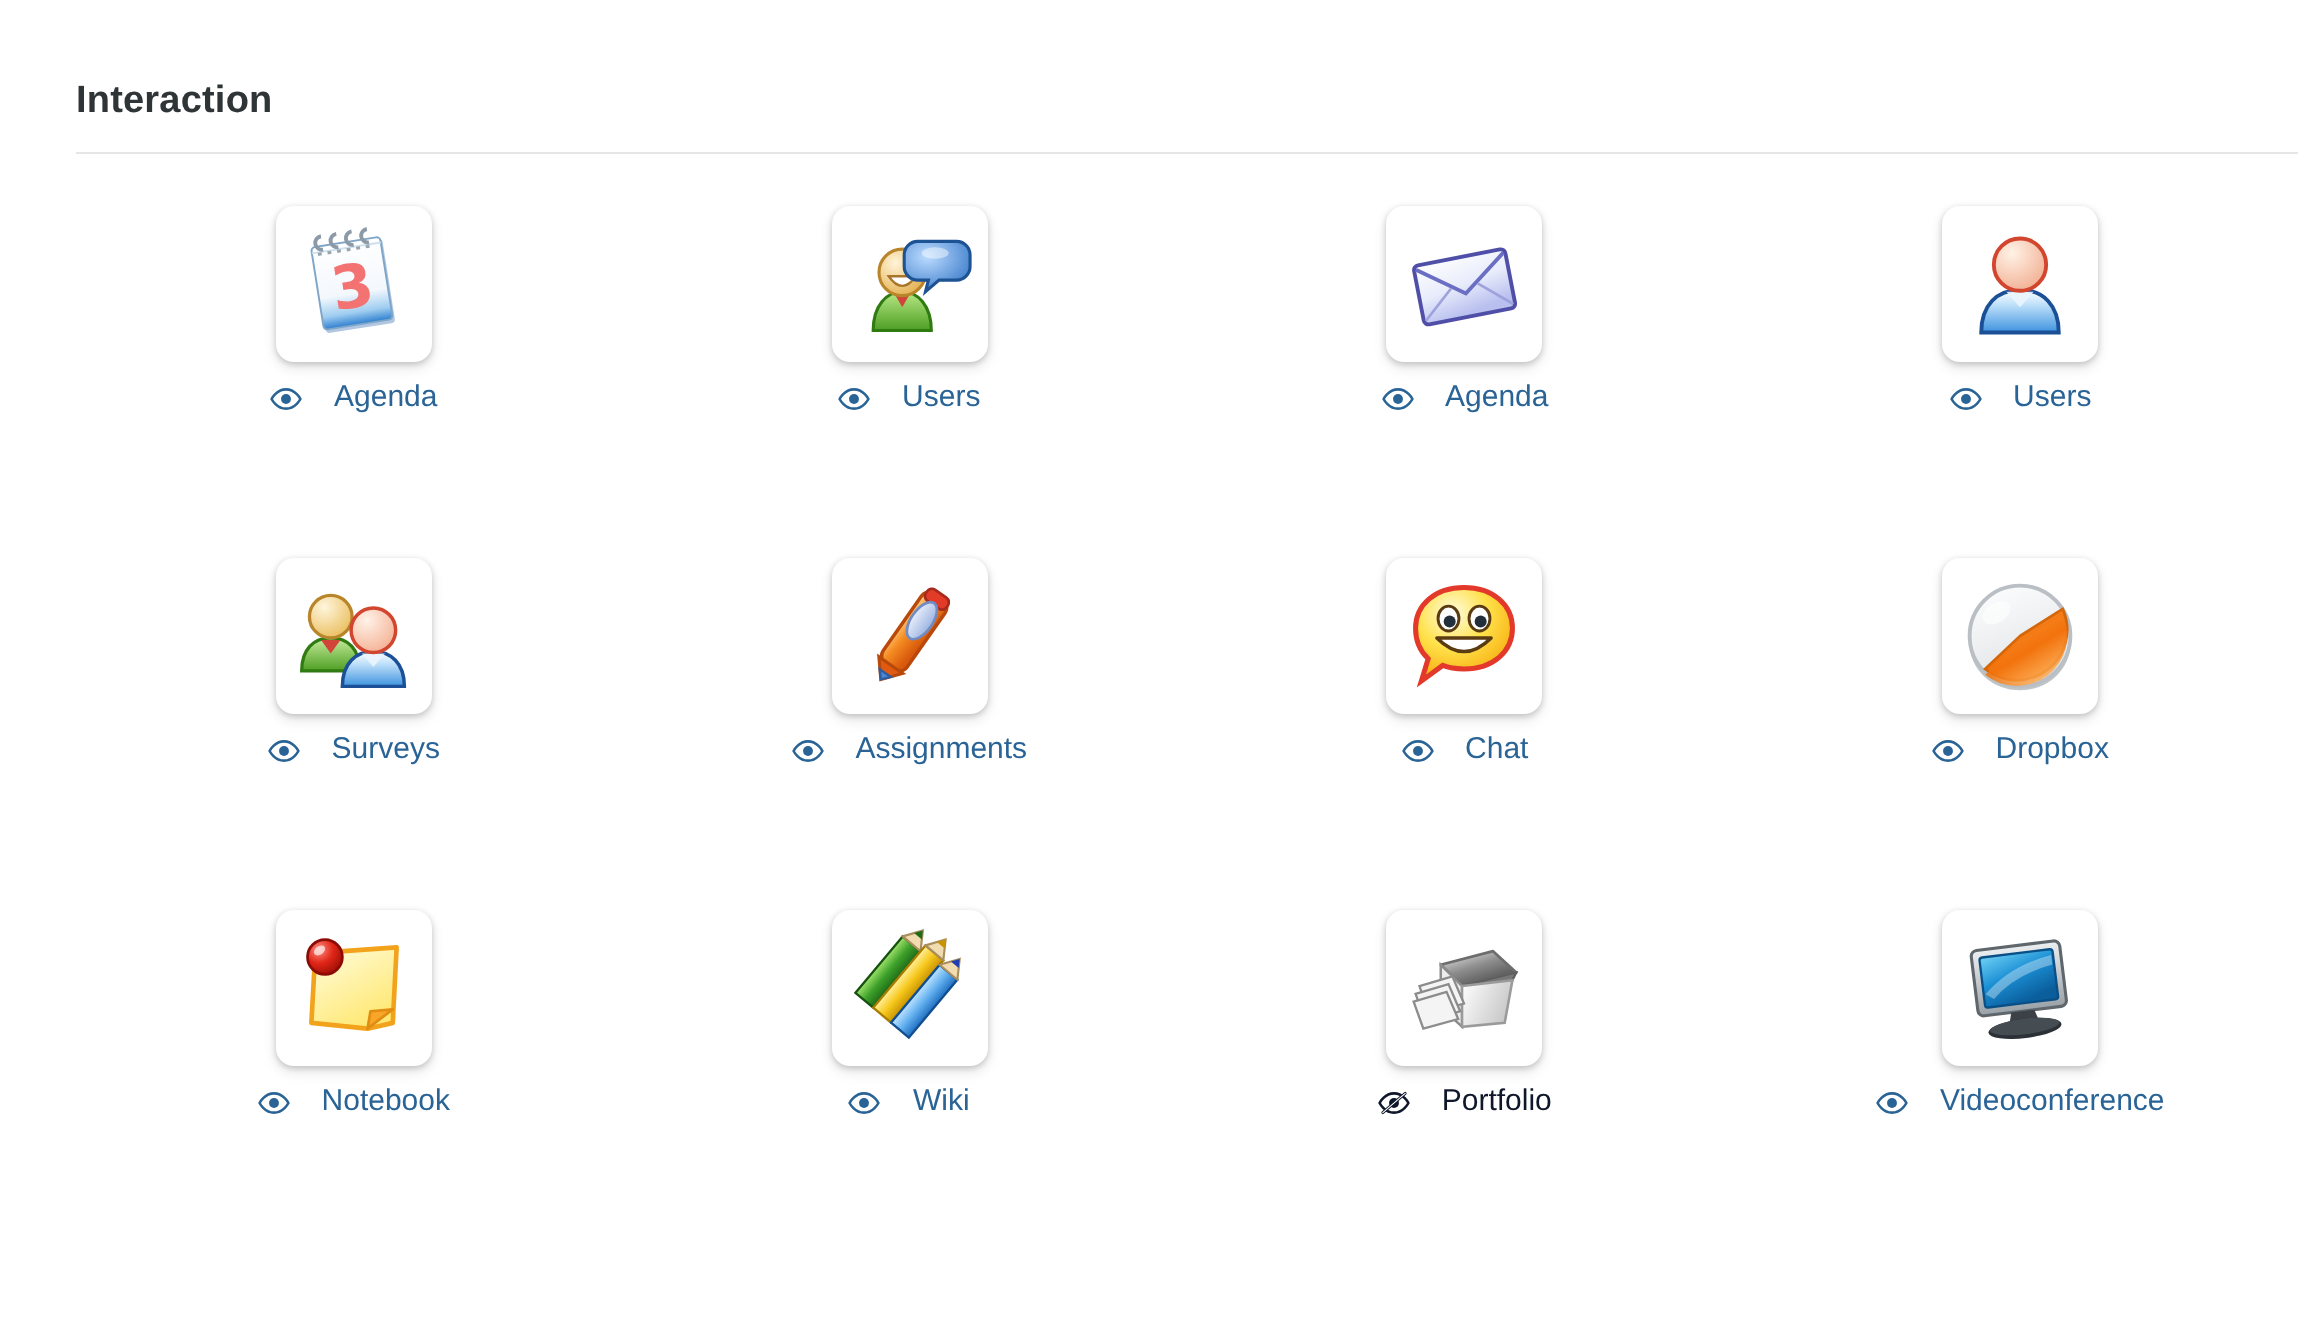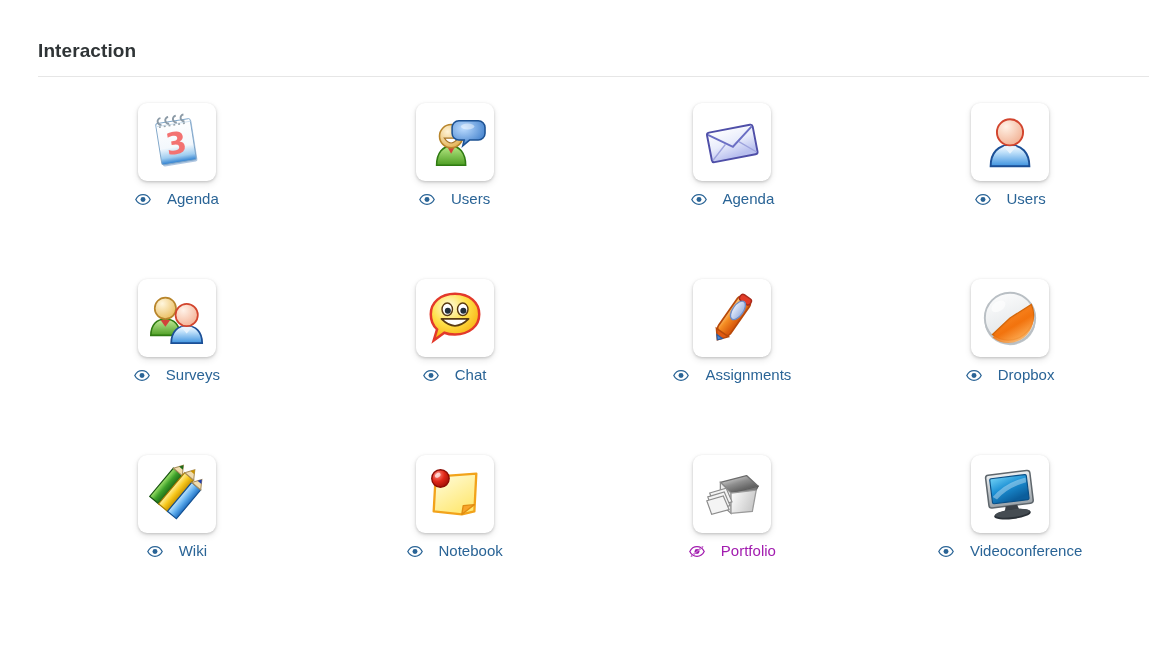--- a/index.html
+++ b/index.html
@@ -77,21 +77,21 @@
   .tool-label {
     margin-top: 10px;
     display: flex;
     align-items: flex-end;
     gap: 16px;
     font-size: 15px;
     color: #2a6496;
     white-space: nowrap;
     line-height: 1;
   }
-  .tool.is-hidden .tool-label { color: #a21caf; }
+  .tool.is-hidden .tool-label { color: #0f172a; }
   .tool.is-hidden .tool-card svg { filter: grayscale(1); }
 
   .eye { flex: 0 0 auto; display: block; }
   .label-text { display: block; }
 </style>
 </head>
 <body>
 
 <div class="page">
 
@@ -265,20 +265,53 @@
   <circle cx="10" cy="7" r="3.1" fill="currentColor"></circle>
             </svg>
           </span>
           <span class="label-text">Surveys</span>
         </span>
       </a>
       <a class="tool" href="#">
         <span class="tool-card">
           <svg width="62" height="62" viewBox="0 0 64 64">
  <defs>
+  <linearGradient id="pnb" x1="0" y1="0" x2="1" y2="0.3">
+   <stop offset="0" stop-color="#ffd28a"></stop>
+                <stop offset="0.45" stop-color="#f58d23"></stop>
+   <stop offset="1" stop-color="#d95a0c"></stop>
+              </linearGradient>
+  <linearGradient id="pnc" x1="0" y1="0" x2="1" y2="0">
+   <stop offset="0" stop-color="#e8eefb"></stop>
+                <stop offset="1" stop-color="#9db4e0"></stop>
+              </linearGradient>
+ </defs>
+ <g transform="rotate(35 32 32)">
+  <rect x="25" y="7" width="15" height="44" rx="5" fill="url(#pnb)" stroke="#b8490a" stroke-width="1.8"></rect>
+  <path d="M25 50 l7.5 9 l7.5-9 z" fill="#e05a12" stroke="#b8490a" stroke-width="1.6"></path>
+  <path d="M29 55 l3.5 4 l3.5-4 z" fill="#4e86d6" stroke="#2d5d9e" stroke-width="1.2"></path>
+  <rect x="26" y="5" width="13" height="7" rx="3" fill="#e23b28" stroke="#a82a1c" stroke-width="1.4"></rect>
+  <ellipse cx="32.5" cy="22" rx="5.5" ry="11" fill="url(#pnc)" stroke="#6f8cc4" stroke-width="1.4"></ellipse>
+ </g>
+          </svg>
+        </span>
+        <span class="tool-label">
+          <span style="display: flex;">
+            <svg class="eye" width="16" height="13" viewBox="0 0 20 14">
+  <path d="M10 1 C4 1 1 7 1 7 s3 6 9 6 s9-6 9-6 S16 1 10 1 z" fill="none" stroke="currentColor" stroke-width="1.6"></path>
+  <circle cx="10" cy="7" r="3.1" fill="currentColor"></circle>
+            </svg>
+          </span>
+          <span class="label-text">Assignments</span>
+        </span>
+      </a>
+      <a class="tool" href="#">
+        <span class="tool-card">
+          <svg width="62" height="62" viewBox="0 0 64 64">
+ <defs>
               <radialGradient id="sm" cx="0.38" cy="0.28" r="0.82">
   <stop offset="0" stop-color="#fffde2"></stop>
                 <stop offset="0.45" stop-color="#ffe14a"></stop>
   <stop offset="1" stop-color="#f5a100"></stop>
               </radialGradient>
             </defs>
  <path d="M32 7 c15 0 25 9 25 21 c0 12-10 21-25 21 c-4 0-8-0.6-11-1.8 l-11 8 l3.5-11.5 C9 39.5 7 34 7 28 C7 16 17 7 32 7 z" fill="url(#sm)" stroke="#e3392b" stroke-width="2.6"></path>
  <ellipse cx="24" cy="23" rx="5.4" ry="6.4" fill="#ffffff" stroke="#5a3b12" stroke-width="1.5"></ellipse>
  <ellipse cx="40" cy="23" rx="5.4" ry="6.4" fill="#ffffff" stroke="#5a3b12" stroke-width="1.5"></ellipse>
  <circle cx="24.6" cy="24.5" r="3.1" fill="#23303b"></circle>
@@ -293,53 +326,20 @@
   <circle cx="10" cy="7" r="3.1" fill="currentColor"></circle>
             </svg>
           </span>
           <span class="label-text">Chat</span>
         </span>
       </a>
       <a class="tool" href="#">
         <span class="tool-card">
           <svg width="62" height="62" viewBox="0 0 64 64">
  <defs>
-  <linearGradient id="pnb" x1="0" y1="0" x2="1" y2="0.3">
-   <stop offset="0" stop-color="#ffd28a"></stop>
-                <stop offset="0.45" stop-color="#f58d23"></stop>
-   <stop offset="1" stop-color="#d95a0c"></stop>
-              </linearGradient>
-  <linearGradient id="pnc" x1="0" y1="0" x2="1" y2="0">
-   <stop offset="0" stop-color="#e8eefb"></stop>
-                <stop offset="1" stop-color="#9db4e0"></stop>
-              </linearGradient>
- </defs>
- <g transform="rotate(35 32 32)">
-  <rect x="25" y="7" width="15" height="44" rx="5" fill="url(#pnb)" stroke="#b8490a" stroke-width="1.8"></rect>
-  <path d="M25 50 l7.5 9 l7.5-9 z" fill="#e05a12" stroke="#b8490a" stroke-width="1.6"></path>
-  <path d="M29 55 l3.5 4 l3.5-4 z" fill="#4e86d6" stroke="#2d5d9e" stroke-width="1.2"></path>
-  <rect x="26" y="5" width="13" height="7" rx="3" fill="#e23b28" stroke="#a82a1c" stroke-width="1.4"></rect>
-  <ellipse cx="32.5" cy="22" rx="5.5" ry="11" fill="url(#pnc)" stroke="#6f8cc4" stroke-width="1.4"></ellipse>
- </g>
-          </svg>
-        </span>
-        <span class="tool-label">
-          <span style="display: flex;">
-            <svg class="eye" width="16" height="13" viewBox="0 0 20 14">
-  <path d="M10 1 C4 1 1 7 1 7 s3 6 9 6 s9-6 9-6 S16 1 10 1 z" fill="none" stroke="currentColor" stroke-width="1.6"></path>
-  <circle cx="10" cy="7" r="3.1" fill="currentColor"></circle>
-            </svg>
-          </span>
-          <span class="label-text">Assignments</span>
-        </span>
-      </a>
-      <a class="tool" href="#">
-        <span class="tool-card">
-          <svg width="62" height="62" viewBox="0 0 64 64">
- <defs>
   <linearGradient id="pieo" x1="0.1" y1="0" x2="0.8" y2="1">
    <stop offset="0" stop-color="#ff9c3c"></stop>
                 <stop offset="0.55" stop-color="#f2720c"></stop>
    <stop offset="1" stop-color="#ffbe6b"></stop>
               </linearGradient>
   <linearGradient id="piew" x1="0" y1="0" x2="0.4" y2="1">
    <stop offset="0" stop-color="#ffffff"></stop>
                 <stop offset="1" stop-color="#dfe3e6"></stop>
               </linearGradient>
  </defs>
@@ -351,20 +351,50 @@
           </svg>
         </span>
         <span class="tool-label">
           <span style="display: flex;">
             <svg class="eye" width="16" height="13" viewBox="0 0 20 14">
   <path d="M10 1 C4 1 1 7 1 7 s3 6 9 6 s9-6 9-6 S16 1 10 1 z" fill="none" stroke="currentColor" stroke-width="1.6"></path>
   <circle cx="10" cy="7" r="3.1" fill="currentColor"></circle>
             </svg>
           </span>
           <span class="label-text">Dropbox</span>
+        </span>
+      </a>
+      <a class="tool" href="#">
+        <span class="tool-card">
+          <svg width="62" height="62" viewBox="0 0 64 64">
+ <defs>
+  <linearGradient id="note" x1="0" y1="0" x2="0.6" y2="1">
+   <stop offset="0" stop-color="#fffde0"></stop>
+                <stop offset="1" stop-color="#ffe873"></stop>
+              </linearGradient>
+  <radialGradient id="pin" cx="0.33" cy="0.28" r="0.8">
+   <stop offset="0" stop-color="#ff8d82"></stop>
+                <stop offset="0.5" stop-color="#e02718"></stop>
+   <stop offset="1" stop-color="#9b0d05"></stop>
+              </radialGradient>
+ </defs>
+ <path d="M12 14 L54 11 L52 50 L39 53 L10 50 Z" fill="url(#note)" stroke="#f2a31b" stroke-width="2.4" stroke-linejoin="round"></path>
+ <path d="M52 43 L39 53 L40.5 44 Z" fill="#f8a52a" stroke="#e08d12" stroke-width="1.4" stroke-linejoin="round"></path>
+ <circle cx="17" cy="16" r="9" fill="url(#pin)" stroke="#8c0c05" stroke-width="1.4"></circle>
+ <ellipse cx="14.2" cy="12.6" rx="3.2" ry="2.2" transform="rotate(-35 14.2 12.6)" fill="#ffffff" opacity="0.65"></ellipse>
+          </svg>
+        </span>
+        <span class="tool-label">
+          <span style="display: flex;">
+            <svg class="eye" width="16" height="13" viewBox="0 0 20 14">
+  <path d="M10 1 C4 1 1 7 1 7 s3 6 9 6 s9-6 9-6 S16 1 10 1 z" fill="none" stroke="currentColor" stroke-width="1.6"></path>
+  <circle cx="10" cy="7" r="3.1" fill="currentColor"></circle>
+            </svg>
+          </span>
+          <span class="label-text">Notebook</span>
         </span>
       </a>
       <a class="tool" href="#">
         <span class="tool-card">
           <svg width="62" height="62" viewBox="0 0 64 64">
  <defs>
   <linearGradient id="pg" x1="0" y1="0" x2="1" y2="0">
                 <stop offset="0" stop-color="#9fe26b"></stop>
                 <stop offset="0.5" stop-color="#3da12a"></stop>
                 <stop offset="1" stop-color="#1f6b18"></stop>
@@ -402,50 +432,20 @@
         <span class="tool-label">
           <span style="display: flex;">
             <svg class="eye" width="16" height="13" viewBox="0 0 20 14">
   <path d="M10 1 C4 1 1 7 1 7 s3 6 9 6 s9-6 9-6 S16 1 10 1 z" fill="none" stroke="currentColor" stroke-width="1.6"></path>
   <circle cx="10" cy="7" r="3.1" fill="currentColor"></circle>
             </svg>
           </span>
           <span class="label-text">Wiki</span>
         </span>
       </a>
-      <a class="tool" href="#">
-        <span class="tool-card">
-          <svg width="62" height="62" viewBox="0 0 64 64">
- <defs>
-  <linearGradient id="note" x1="0" y1="0" x2="0.6" y2="1">
-   <stop offset="0" stop-color="#fffde0"></stop>
-                <stop offset="1" stop-color="#ffe873"></stop>
-              </linearGradient>
-  <radialGradient id="pin" cx="0.33" cy="0.28" r="0.8">
-   <stop offset="0" stop-color="#ff8d82"></stop>
-                <stop offset="0.5" stop-color="#e02718"></stop>
-   <stop offset="1" stop-color="#9b0d05"></stop>
-              </radialGradient>
- </defs>
- <path d="M12 14 L54 11 L52 50 L39 53 L10 50 Z" fill="url(#note)" stroke="#f2a31b" stroke-width="2.4" stroke-linejoin="round"></path>
- <path d="M52 43 L39 53 L40.5 44 Z" fill="#f8a52a" stroke="#e08d12" stroke-width="1.4" stroke-linejoin="round"></path>
- <circle cx="17" cy="16" r="9" fill="url(#pin)" stroke="#8c0c05" stroke-width="1.4"></circle>
- <ellipse cx="14.2" cy="12.6" rx="3.2" ry="2.2" transform="rotate(-35 14.2 12.6)" fill="#ffffff" opacity="0.65"></ellipse>
-          </svg>
-        </span>
-        <span class="tool-label">
-          <span style="display: flex;">
-            <svg class="eye" width="16" height="13" viewBox="0 0 20 14">
-  <path d="M10 1 C4 1 1 7 1 7 s3 6 9 6 s9-6 9-6 S16 1 10 1 z" fill="none" stroke="currentColor" stroke-width="1.6"></path>
-  <circle cx="10" cy="7" r="3.1" fill="currentColor"></circle>
-            </svg>
-          </span>
-          <span class="label-text">Notebook</span>
-        </span>
-      </a>
       <a class="tool is-hidden" href="#">
         <span class="tool-card">
           <svg width="62" height="62" viewBox="0 0 64 64">
  <defs>
   <linearGradient id="ptop" x1="0" y1="0" x2="0.7" y2="1">
    <stop offset="0" stop-color="#f2f2f2"></stop>
                 <stop offset="0.5" stop-color="#8e8e8e"></stop>
    <stop offset="1" stop-color="#4a4a4a"></stop>
               </linearGradient>
   <linearGradient id="pside" x1="0" y1="0" x2="1" y2="0.4">

